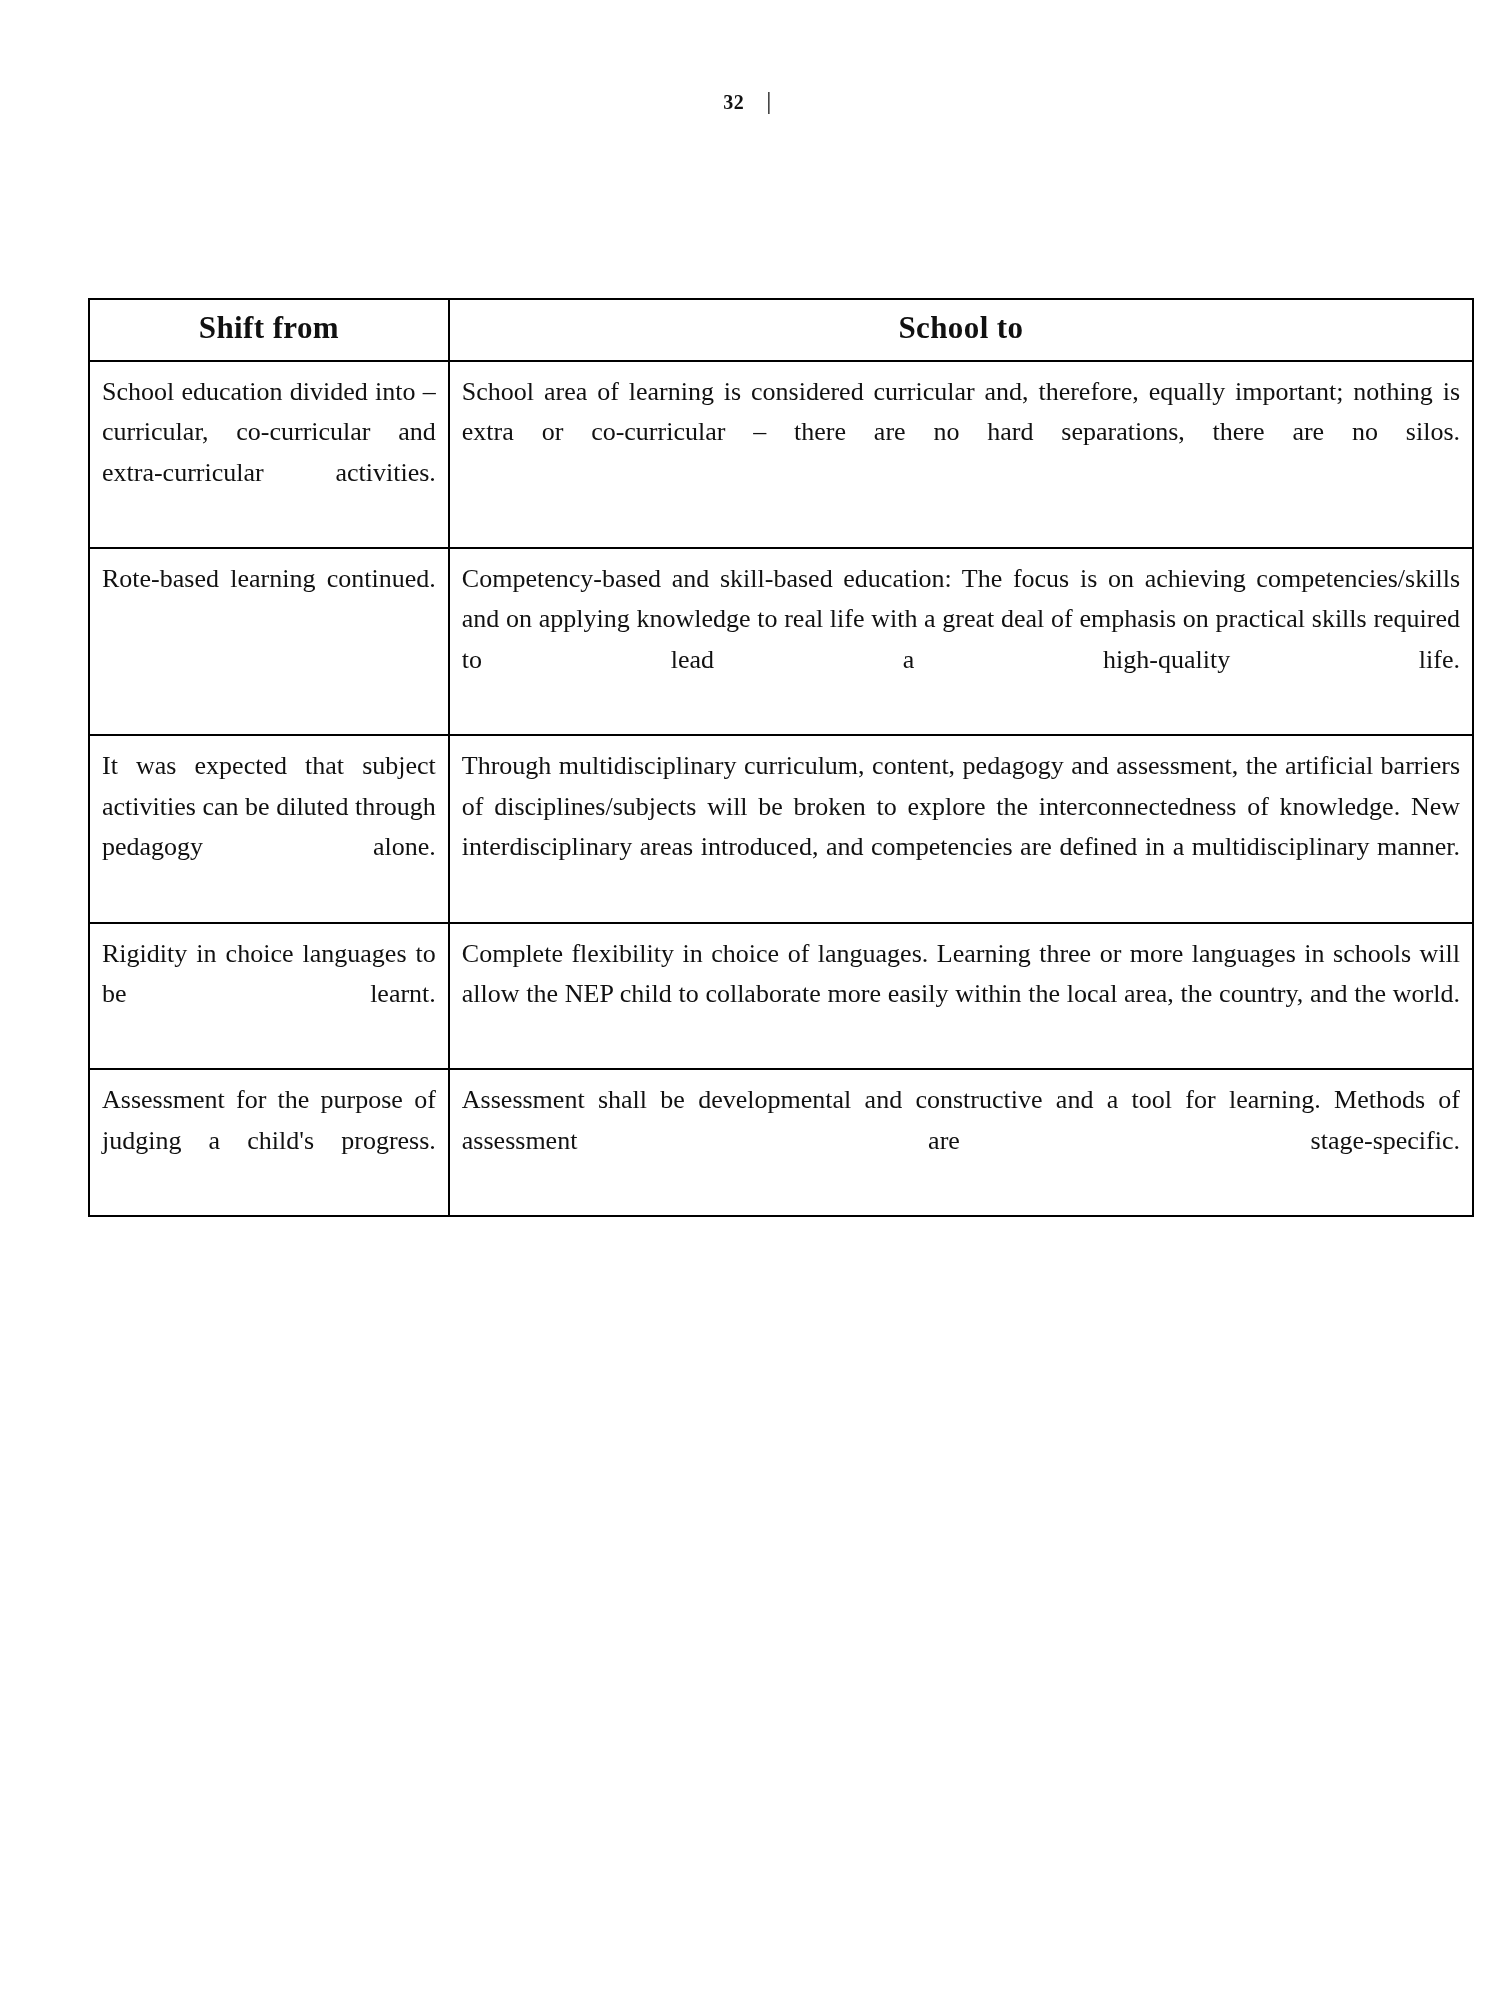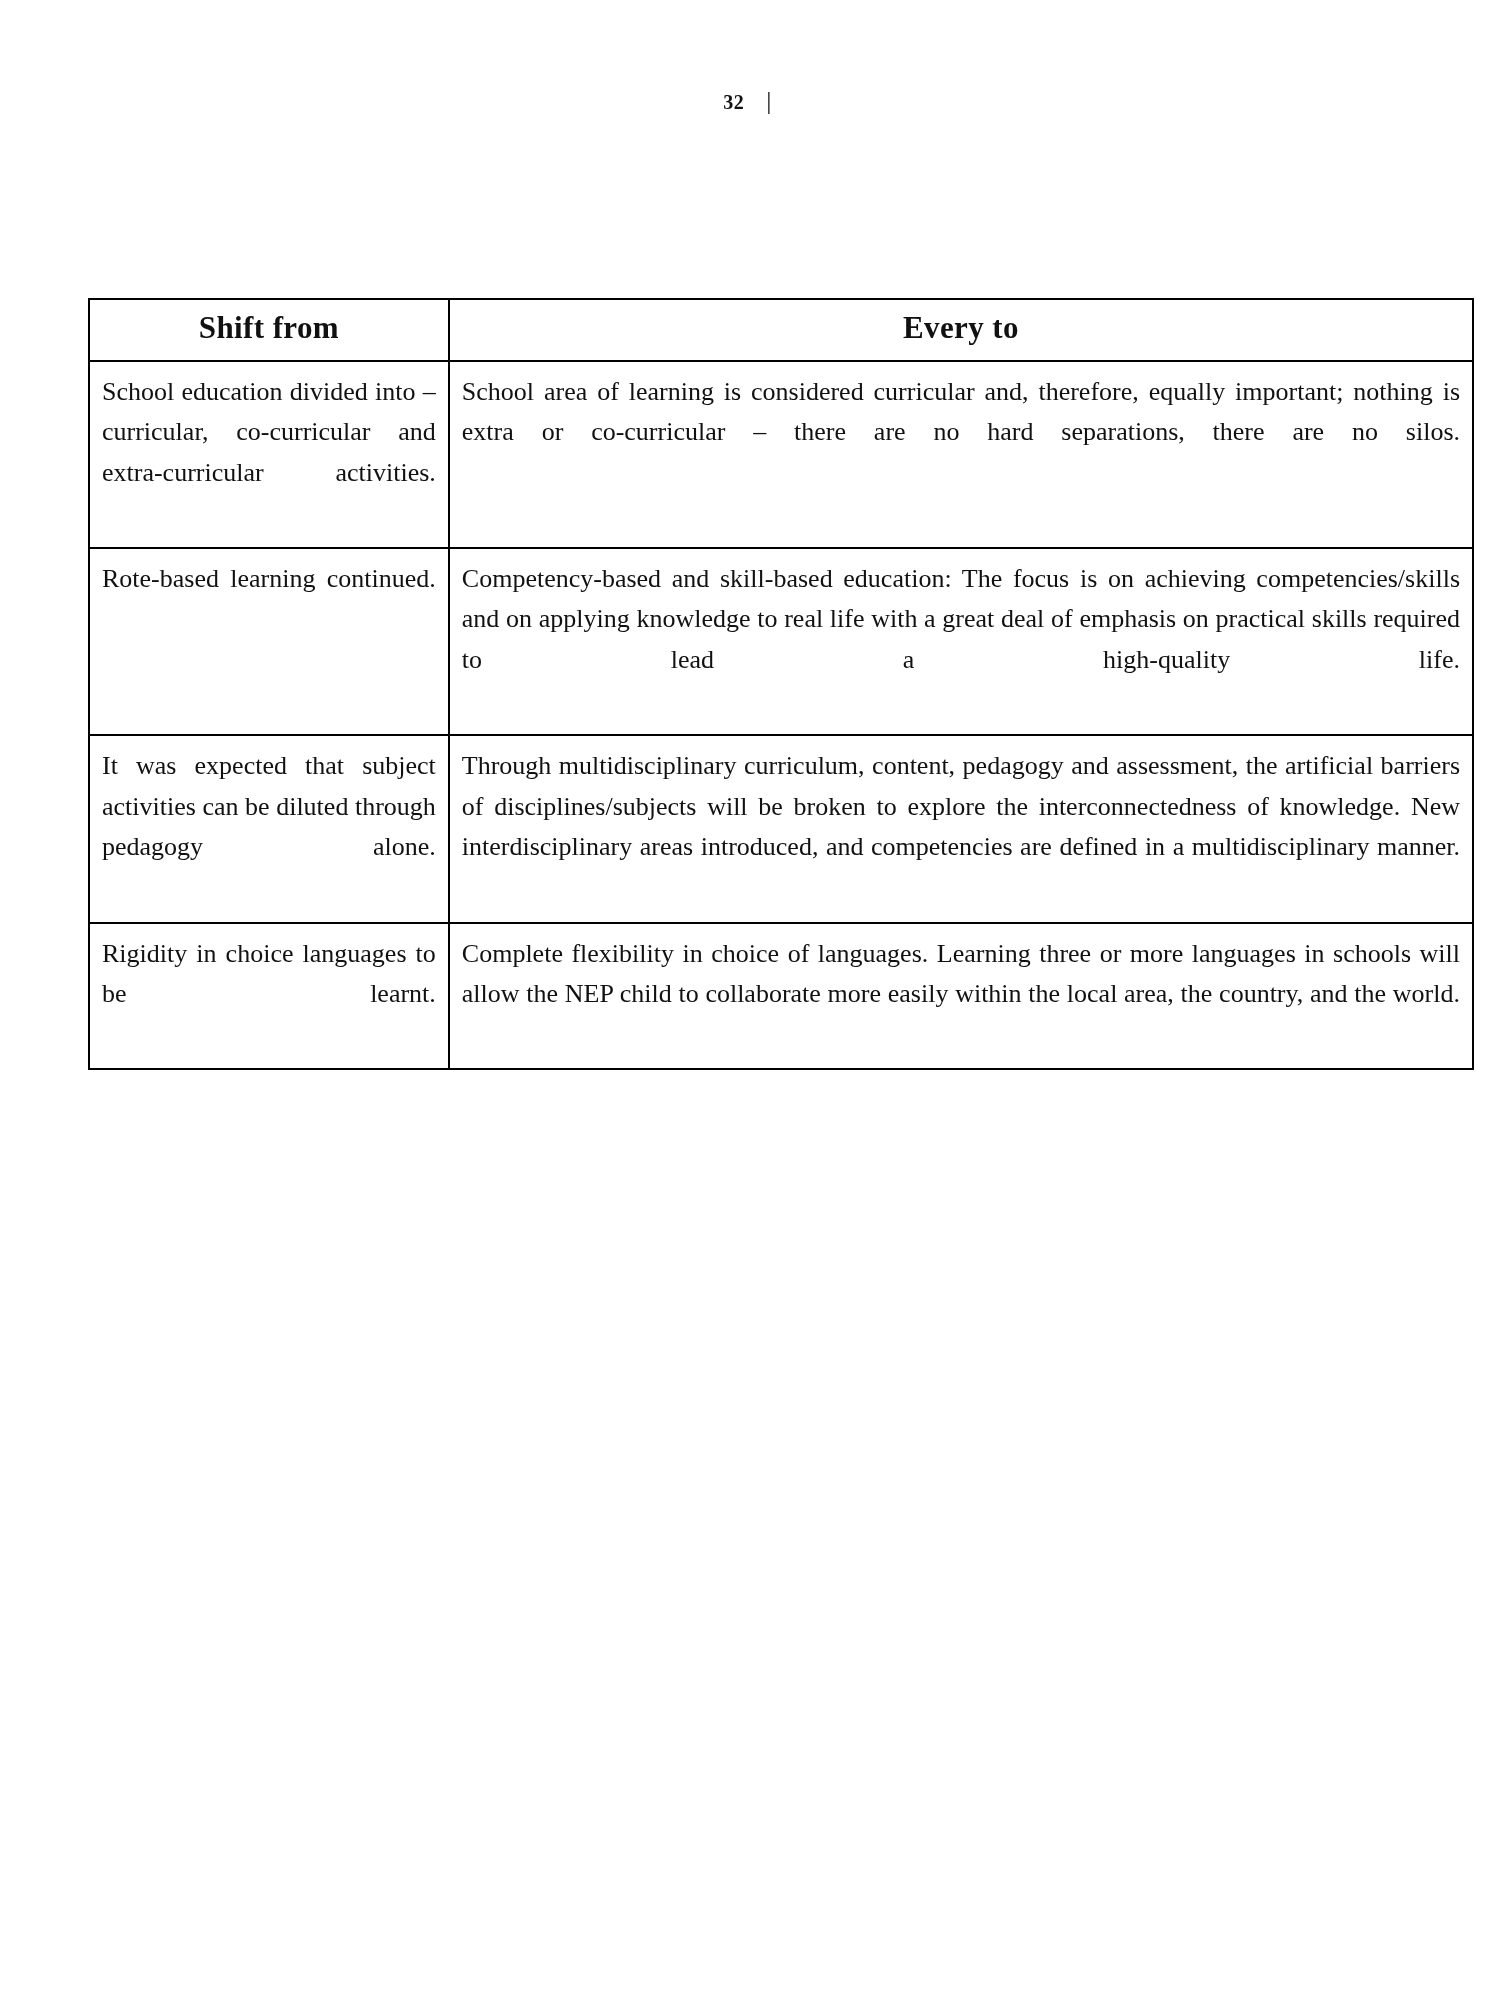--- a/index.html
+++ b/index.html
@@ -116,21 +116,21 @@
 
   <div class="table-wrap">
     <table class="shift-table">
       <colgroup>
           <col class="c1">
           <col class="c2">
         </colgroup>
       <thead>
         <tr>
           <th>Shift from</th>
-          <th>Every to</th>
+          <th>School to</th>
         </tr>
       </thead>
       <tbody>
         <tr>
           <td class="col-from">
               <p>School education divided into – curricular, co-curricular and extra-curricular activities.</p>
             </td>
           <td class="col-to">
               <p>School area of learning is considered curricular and, therefore, equally important; nothing is extra or co-curricular – there are no hard separations, there are no silos.</p>
             </td>
@@ -152,17 +152,25 @@
             </td>
         </tr>
         <tr>
           <td class="col-from">
               <p>Rigidity in choice languages to be learnt.</p>
             </td>
           <td class="col-to">
               <p>Complete flexibility in choice of languages. Learning three or more languages in schools will allow the NEP child to collaborate more easily within the local area, the country, and the world.</p>
             </td>
         </tr>
+        <tr>
+          <td class="col-from">
+              <p>Assessment for the purpose of judging a child's progress.</p>
+            </td>
+          <td class="col-to">
+              <p>Assessment shall be developmental and constructive and a tool for learning. Methods of assessment are stage-specific.</p>
+            </td>
+        </tr>
       </tbody>
     </table>
   </div>
 
 </div>
 
 </body></html>

